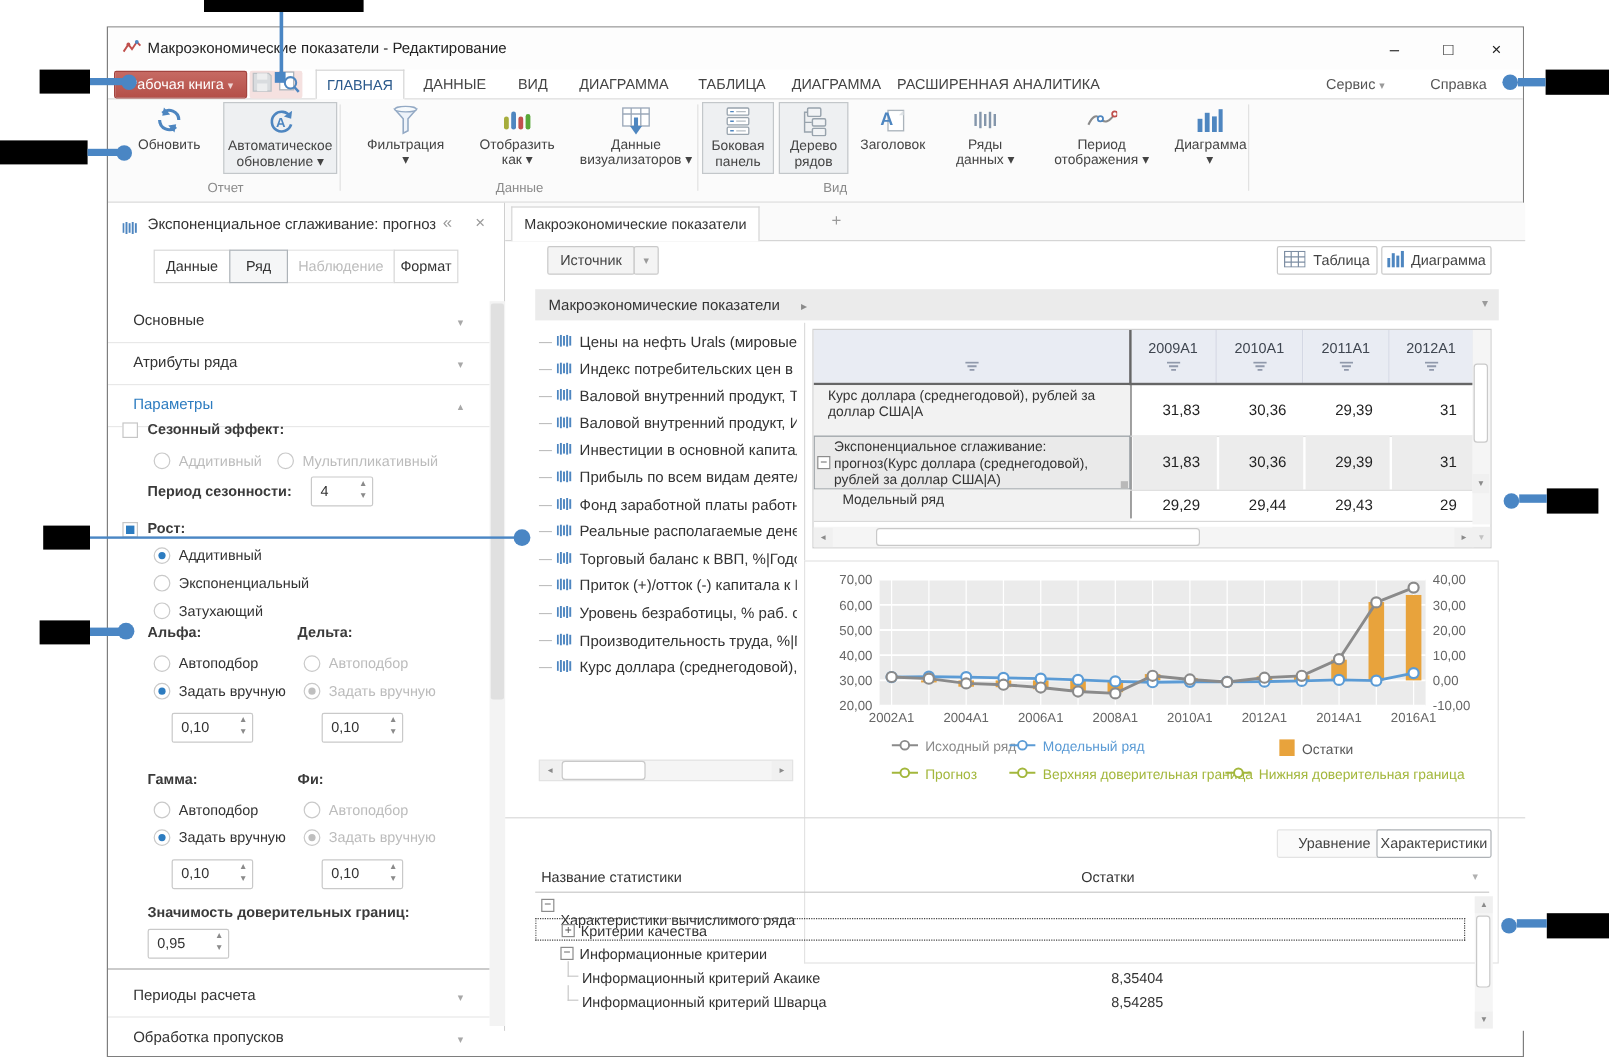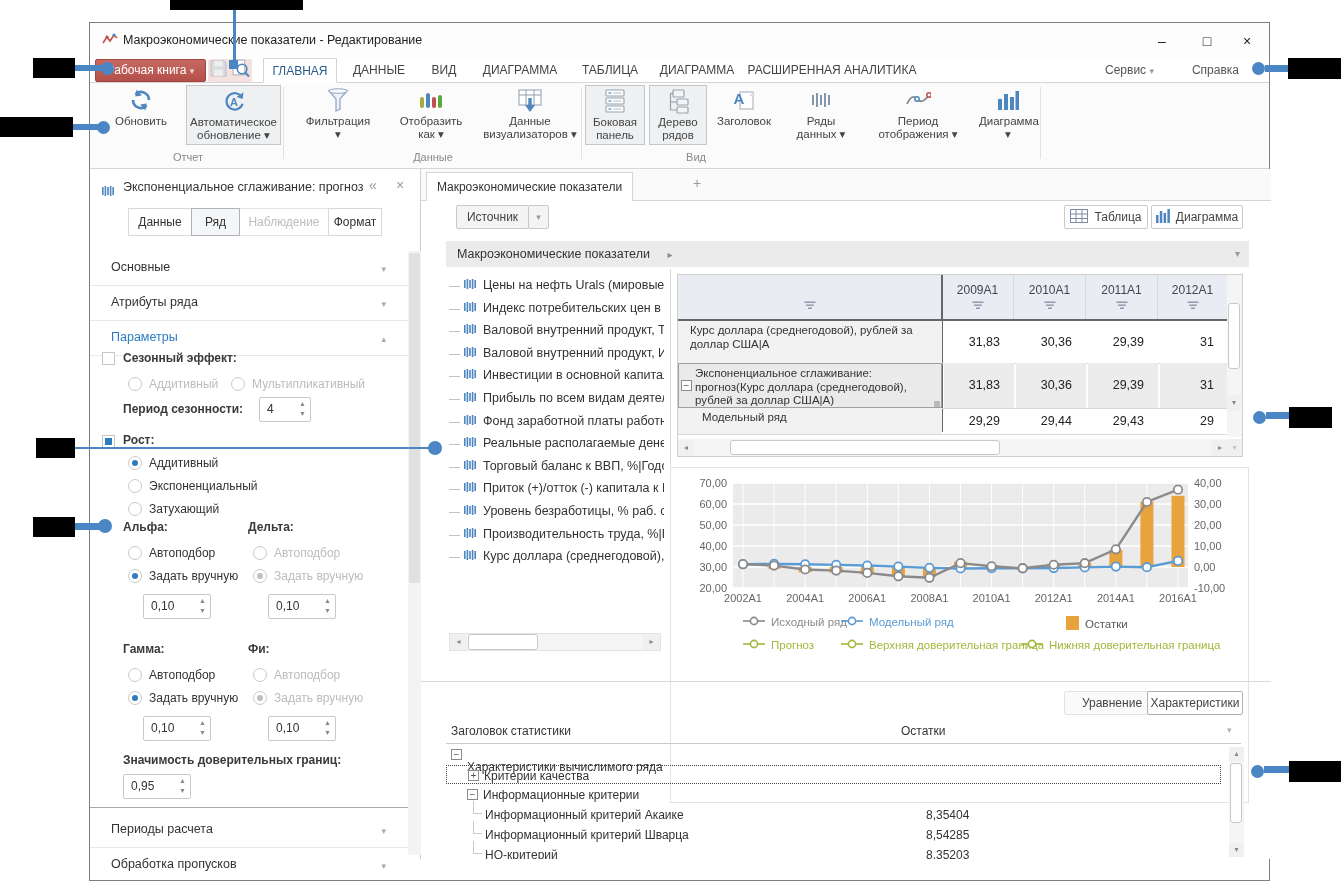--- a/index.html
+++ b/index.html
@@ -936,21 +936,21 @@
                   <circle cx="11" cy="5" r="3.6" fill="#fff" stroke="#a3b73c" stroke-width="1.6"></circle>
                 </svg></span>
               <span>Нижняя доверительная граница</span>
             </div>
           </div>
         </div>
       <div id="statsPanel">
           <div class="abs" style="left: 0px; top: 512px; width: 850px; height: 1px; background: rgb(217, 217, 217);"></div>
           <div class="toolbar-btn" style="left: 643px; top: 522px; width: 96px; border: 1px solid rgb(227, 227, 227); background: rgb(250, 250, 250);">Уравнение</div>
           <div class="toolbar-btn" style="left: 726px; top: 522px; width: 96px; border: 1px solid rgb(174, 178, 182); background: rgb(255, 255, 255);">Характеристики</div>
-          <div class="abs" style="left: 30px; top: 555px; font-size: 12px; color: rgb(51, 51, 51);">Заголовок статистики</div>
+          <div class="abs" style="left: 30px; top: 555px; font-size: 12px; color: rgb(51, 51, 51);">Название статистики</div>
           <div class="abs" style="left: 480px; top: 555px; font-size: 12px; color: rgb(51, 51, 51);">Остатки</div>
           <div class="abs dd" style="left: 806px; top: 556px; font-size: 9px; color: rgb(176, 176, 176);">▾</div>
           <div class="abs" style="left: 25px; top: 574px; width: 795px; height: 1px; background: rgb(201, 201, 201);"></div>
           <div class="abs" style="left: 25px; top: 576px; width: 795px; height: 114px; overflow: hidden;">
             <div class="stats-row" style="top: 0px;">
               <div class="exp-box" style="left: 5px;">−</div>
               <div class="abs" style="left: 21px; top: 15px; text-align: right;">Характеристики вычислимого ряда</div>
             </div>
             <div class="stats-row" style="top: 20px; border: 1px dotted rgb(68, 68, 68); width: 775px; height: 19px;">
               <div class="exp-box" style="left: 21px;">+</div>
@@ -963,25 +963,20 @@
             <div class="stats-row" style="top: 60px;">
               <div class="conn" style="left: 27px; top: -4px; height: 13px;"></div>
               <div class="abs" style="left: 39px; top: 3px;">Информационный критерий Акаике</div>
               <div class="stats-val">8,35404</div>
             </div>
             <div class="stats-row" style="top: 80px;">
               <div class="conn" style="left: 27px; top: -4px; height: 13px;"></div>
               <div class="abs" style="left: 39px; top: 3px;">Информационный критерий Шварца</div>
               <div class="stats-val">8,54285</div>
             </div>
-            <div class="stats-row" style="top: 100px;">
-              <div class="conn" style="left: 27px; top: -4px; height: 13px;"></div>
-              <div class="abs" style="left: 39px; top: 3px;">HQ-критерий</div>
-              <div class="stats-val">8,35203</div>
-            </div>
           </div>
           <div class="scrollbar" style="left: 808px; top: 578px; width: 15px; height: 110px; border: none; background: rgb(245, 245, 245);">
             <div class="sb-btn" style="left: 0px; top: 0px; width: 15px; height: 14px; line-height: 14px;">▴</div>
             <div class="sb-thumb" style="left: 1px; top: 16px; width: 12px; height: 60px;"></div>
             <div class="sb-btn" style="left: 0px; top: 96px; width: 15px; height: 14px; line-height: 14px;">▾</div>
           </div>
         </div>
     </div>
 
   </div>

